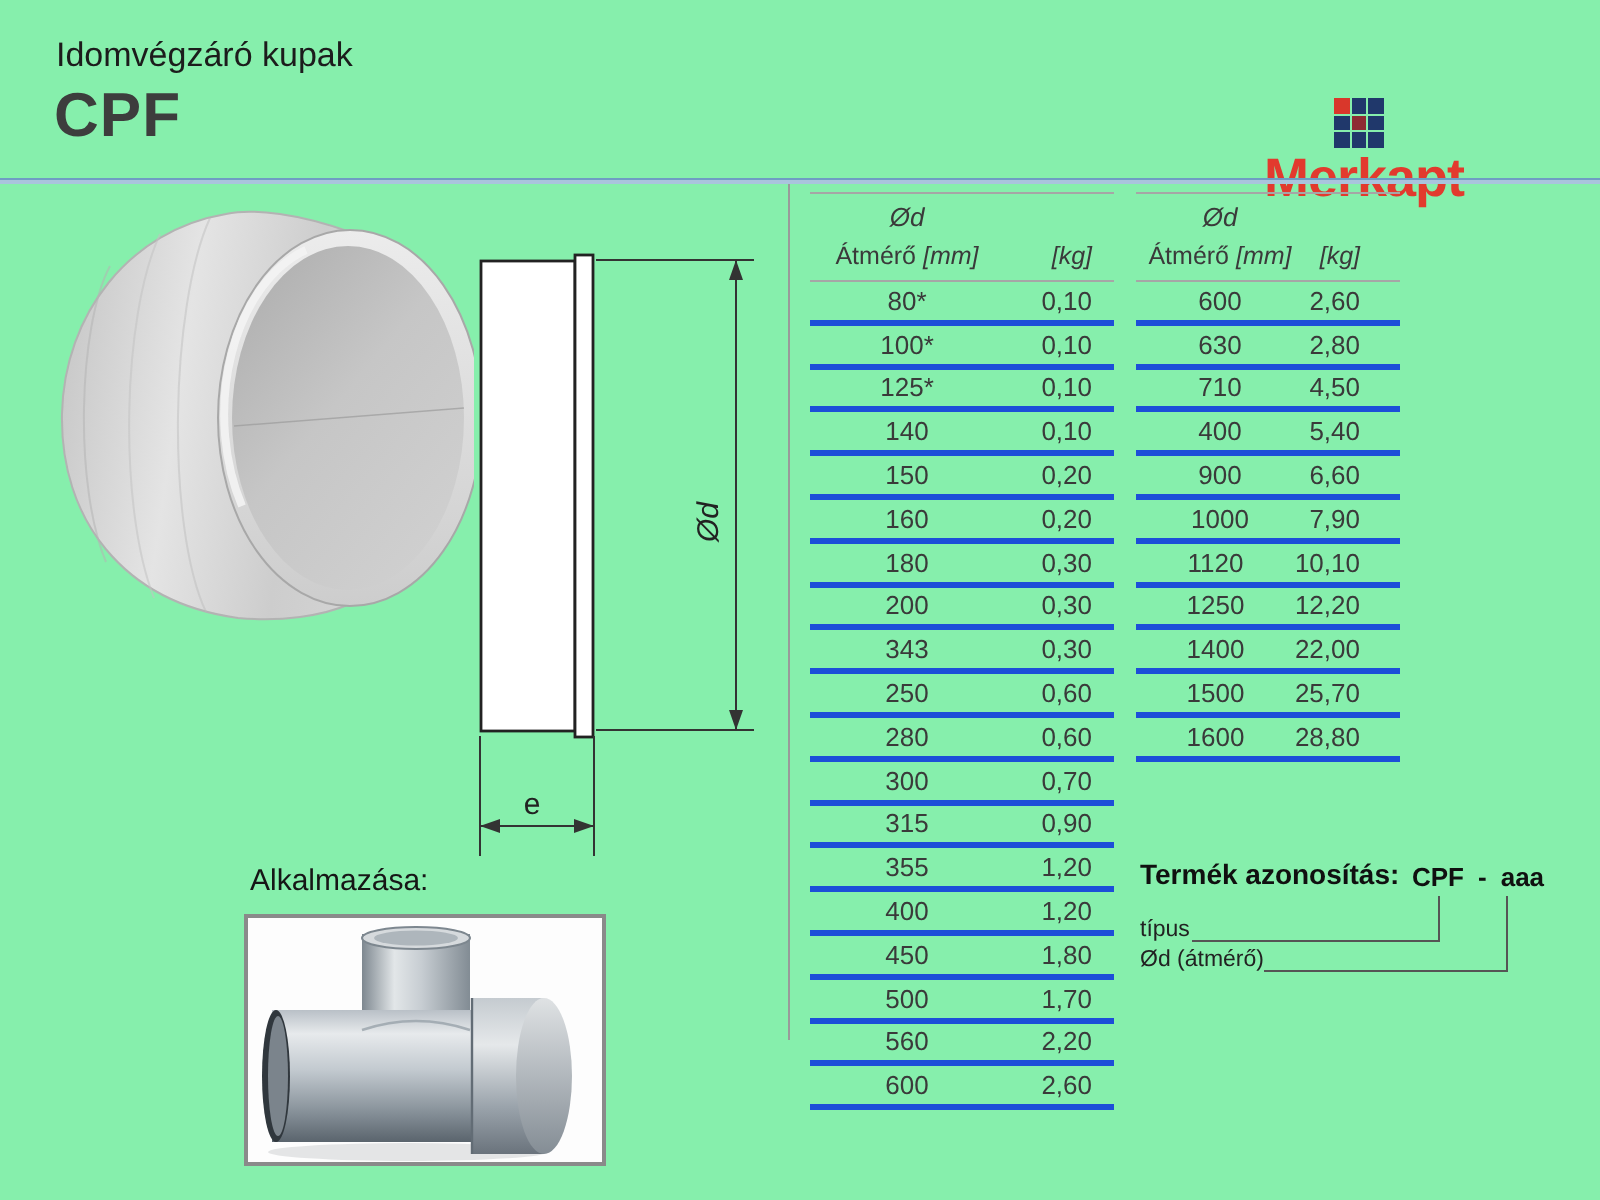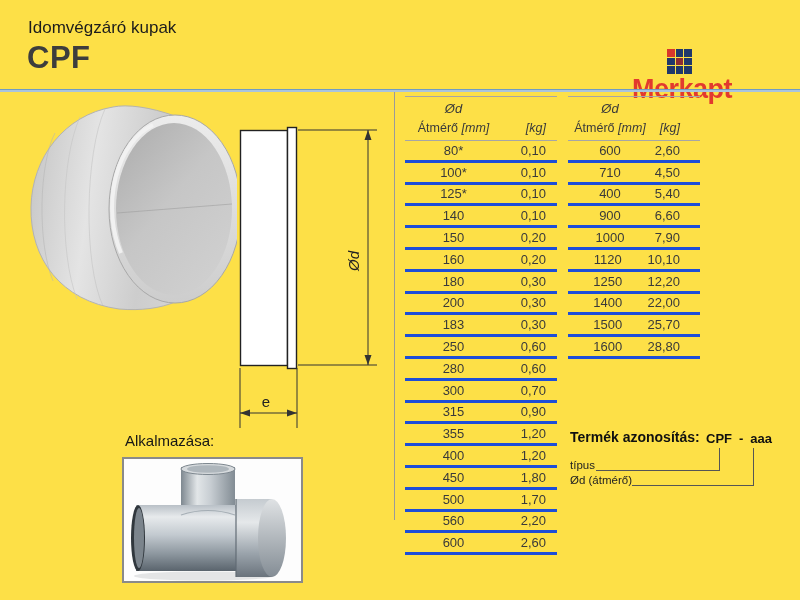--- a/index.html
+++ b/index.html
@@ -1,17 +1,17 @@
 <!DOCTYPE html>
 <html><head>
 <meta charset="utf-8">
 <style>
   html,body { margin:0; padding:0; background:#ffffff; }
   .page {
-    position:relative; width:800px; height:600px; background:#fde047;
+    position:relative; width:800px; height:600px; background:#86efac;
     font-family:"Liberation Sans", sans-serif; color:#3c3c3c; overflow:hidden;
   }
   
   .subtitle { position:absolute; left:28px; top:18px; font-size:17px; color:#1c1c1c; }
   .title    { position:absolute; left:27px; top:40px; font-size:31px; font-weight:bold;
               color:#3d3d3d; letter-spacing:0.5px; }
   .logo { position:absolute; left:632px; top:46px; display:flex; align-items:center;flex-direction:column; }
   .logo-grid { display:grid; grid-template-columns:repeat(3,7.5px); grid-auto-rows:7.5px;
                gap:1px; margin-right:5px; margin-top:3px; }
   .logo-grid span { display:block; }
@@ -219,21 +219,21 @@
           <span class="c1">180</span>
           <span class="c2">0,30</span>
         </div>
 
         <div class="trow">
           <span class="c1">200</span>
           <span class="c2">0,30</span>
         </div>
 
         <div class="trow">
-          <span class="c1">183</span>
+          <span class="c1">343</span>
           <span class="c2">0,30</span>
         </div>
 
         <div class="trow">
           <span class="c1">250</span>
           <span class="c2">0,60</span>
         </div>
 
         <div class="trow">
           <span class="c1">280</span>
@@ -293,20 +293,24 @@
         <span class="c2 it small">[kg]</span>
       </div>
     </div>
     <div>
 
         <div class="trow">
           <span class="c1">600</span>
           <span class="c2">2,60</span>
         </div>
 
+        <div class="trow">
+          <span class="c1">630</span>
+          <span class="c2">2,80</span>
+        </div>
 
         <div class="trow">
           <span class="c1">710</span>
           <span class="c2">4,50</span>
         </div>
 
         <div class="trow">
           <span class="c1">400</span>
           <span class="c2">5,40</span>
         </div>

